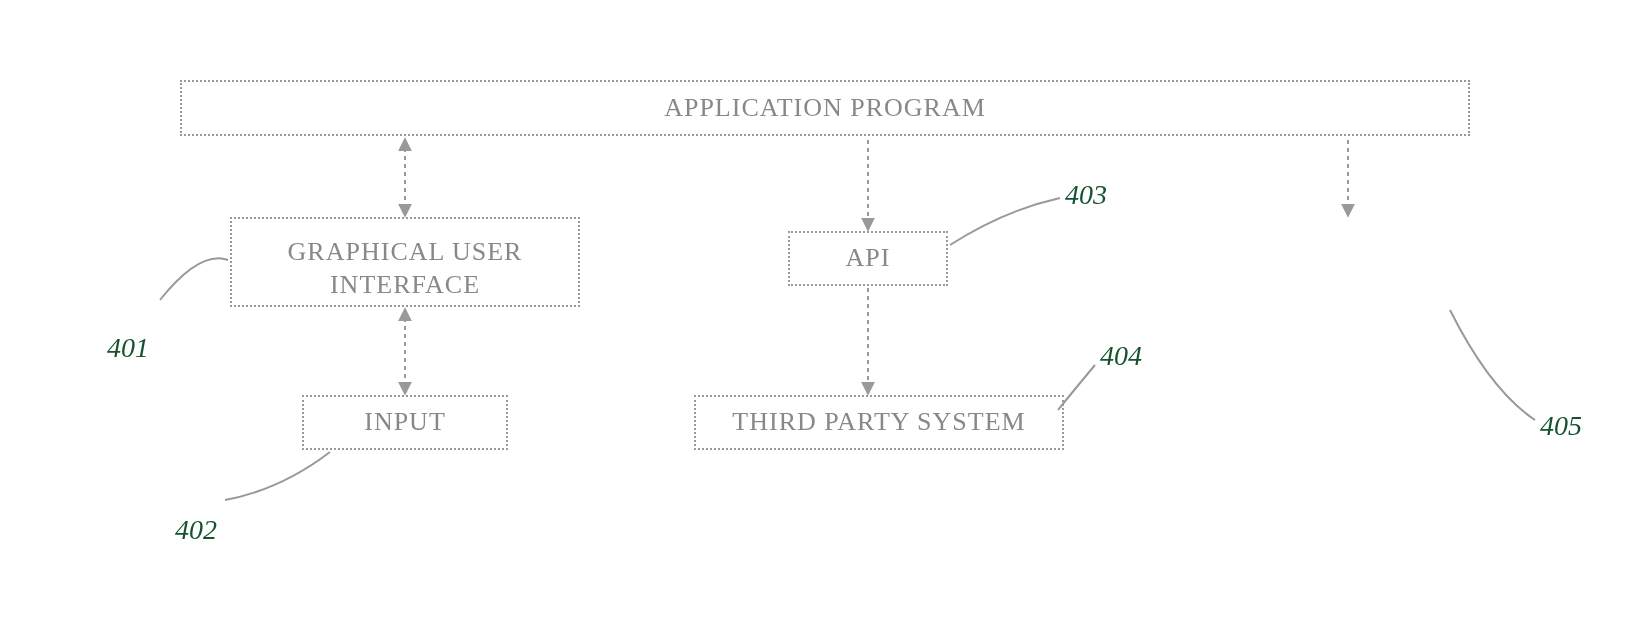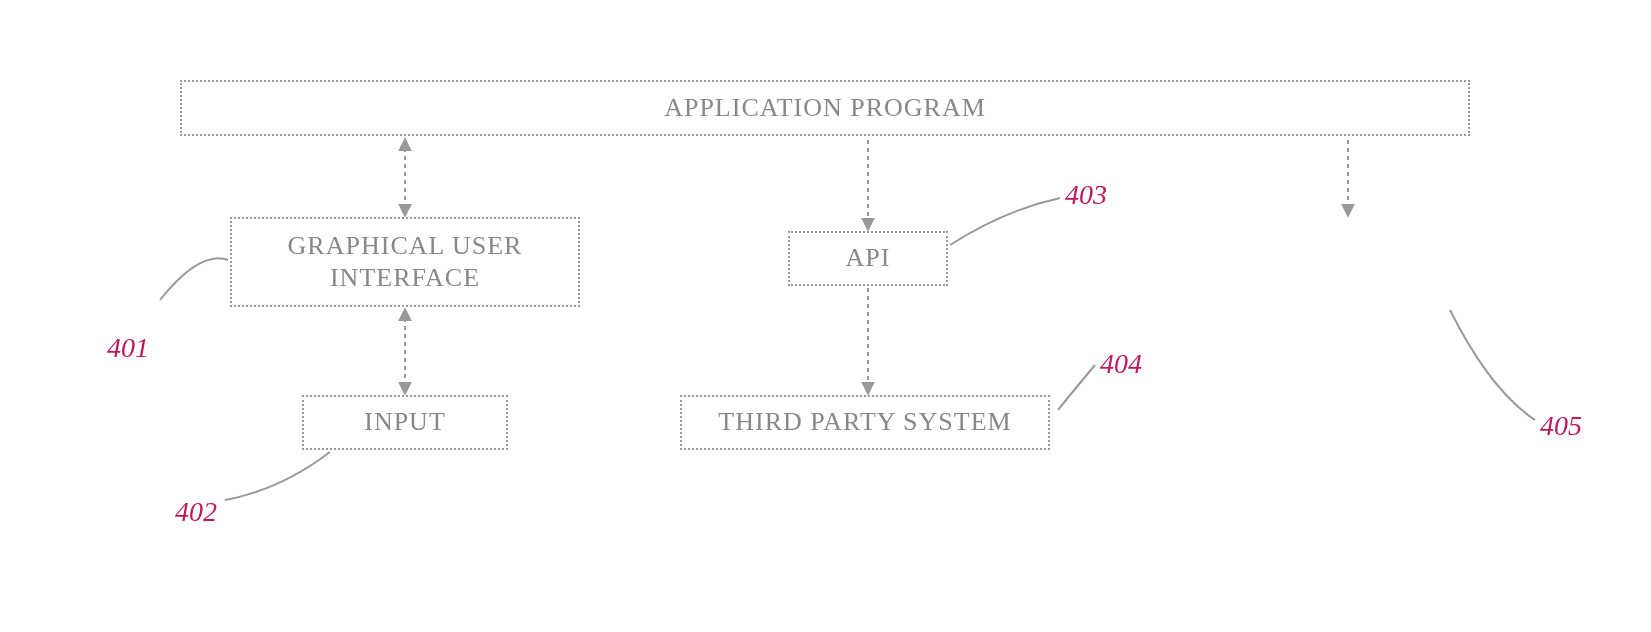--- a/index.html
+++ b/index.html
@@ -26,21 +26,21 @@
     font-size: 26px;
     letter-spacing: 1px;
     padding: 4px 8px;
     box-sizing: border-box;
     line-height: 1.25;
   }
   .label {
     position: absolute;
     font-size: 28px;
     font-style: italic;
-    color: #be185d;
+    color: #14532d;
   }
   svg.overlay {
     position: absolute;
     left: 0;
     top: 0;
     width: 1651px;
     height: 632px;
     pointer-events: none;
   }
   svg .conn {
@@ -60,41 +60,41 @@
 </style>
 </head>
 <body>
 
 <div class="stage">
 
   <div class="box" style="left:180px; top:80px; width:1290px; height:56px;">
     <span>APPLICATION PROGRAM</span>
   </div>
 
-  <div class="box" style="left:230px; top:217px; width:350px; height:90px;">
+  <div class="box" style="left:230px; top:217px; width:350px; height:90px;align-items:flex-end;">
     <span>GRAPHICAL USER INTERFACE</span>
   </div>
 
   <div class="box" style="left:302px; top:395px; width:206px; height:55px;">
     <span>INPUT</span>
   </div>
 
   <div class="box" style="left:788px; top:231px; width:160px; height:55px;justify-content:center;">
     <span>API</span>
   </div>
 
-  <div class="box" style="left:680px; top:395px; width:370px; height:55px;">
+  <div class="box" style="left:694px; top:395px; width:370px; height:55px;">
     <span>THIRD PARTY SYSTEM</span>
   </div>
 
 
   <span class="label" style="left:107px; top:296px;margin-top:36px;">401</span>
-  <span class="label" style="left:175px; top:496px;">402</span>
+  <span class="label" style="left:175px; top:514px;">402</span>
   <span class="label" style="left:1065px; top:179px;">403</span>
-  <span class="label" style="left:1100px; top:348px;">404</span>
+  <span class="label" style="left:1100px; top:340px;">404</span>
   <span class="label" style="left:1540px; top:410px;font-style:italic;">405</span>
 
   <svg class="overlay" viewBox="0 0 1651 632">
     <defs>
       <marker id="arrow" viewBox="0 0 10 10" refX="8" refY="5" markerWidth="7" markerHeight="7" orient="auto-start-reverse">
         <path d="M 0 0 L 10 5 L 0 10 z" class="arrowhead"></path>
       </marker>
     </defs>
 
     <line class="conn" x1="405" y1="140" x2="405" y2="215" marker-start="url(#arrow)" marker-end="url(#arrow)"></line>

